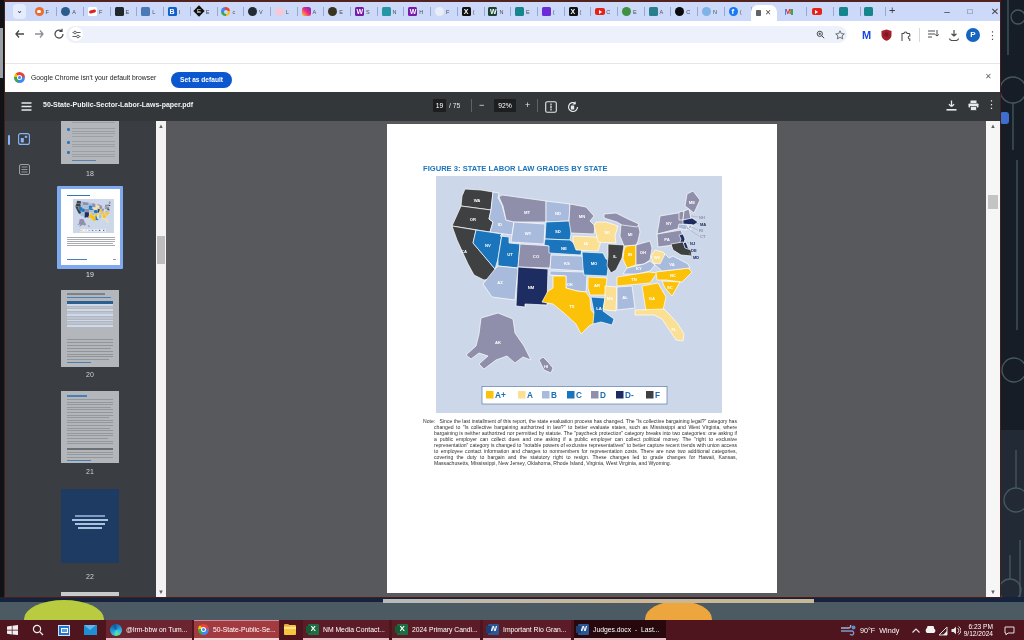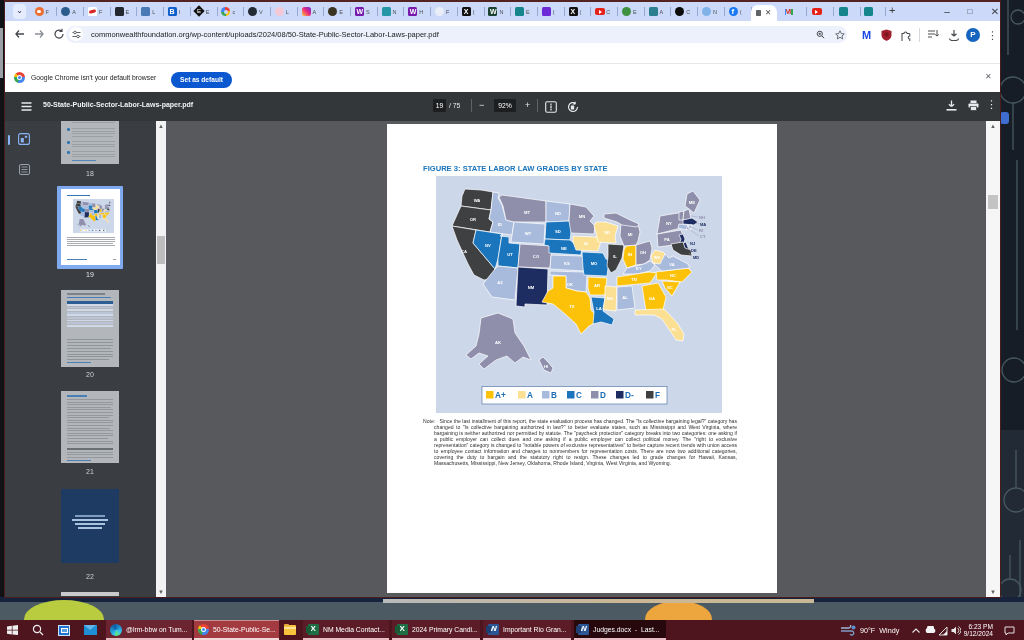--- a/index.html
+++ b/index.html
@@ -212,21 +212,20 @@
           <path d="M10,6 a4,4 0 1 1 -1.2,-2.8 M9,0.8 L9,3.4 L6.4,3.4" stroke="#45484d" stroke-width="1.2" fill="none"></path>
         </svg>
 <div id="pill">
   <div class="tunec">
             <svg style="position:absolute;left:2.5px;top:2.5px;" width="9" height="9" viewBox="0 0 9 9">
               <path d="M0.5,2.5 h8 M0.5,6.5 h8" stroke="#5f6368" stroke-width="1"></path>
               <circle cx="3" cy="2.5" r="1.3" fill="#fff" stroke="#5f6368" stroke-width="1"></circle>
               <circle cx="6" cy="6.5" r="1.3" fill="#fff" stroke="#5f6368" stroke-width="1"></circle>
             </svg>
           </div>
-  <div id="urltxt">commonwealthfoundation.org/wp-content/uploads/2024/08/50-State-Public-Sector-Labor-Laws-paper.pdf</div>
   <svg class="i" style="left:750px;top:4.5px;" width="9" height="9" viewBox="0 0 9 9">
             <circle cx="3.8" cy="3.8" r="2.6" fill="none" stroke="#44474c" stroke-width="1"></circle>
             <line x1="5.8" y1="5.8" x2="8.2" y2="8.2" stroke="#44474c" stroke-width="1"></line>
             <line x1="2.6" y1="3.8" x2="5" y2="3.8" stroke="#44474c" stroke-width="0.9"></line>
             <line x1="3.8" y1="2.6" x2="3.8" y2="5" stroke="#44474c" stroke-width="0.9"></line>
           </svg>
   <svg class="i" style="left:768.5px;top:4px;" width="10" height="10" viewBox="0 0 10 10">
             <path d="M5,0.8 L6.3,3.6 L9.3,3.9 L7,5.9 L7.7,8.9 L5,7.3 L2.3,8.9 L3,5.9 L0.7,3.9 L3.7,3.6 Z" fill="none" stroke="#5f6368" stroke-width="0.9"></path>
           </svg>
 </div>

